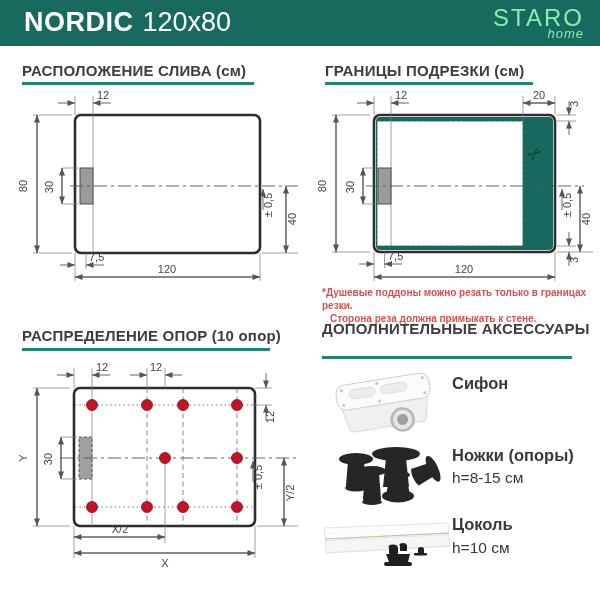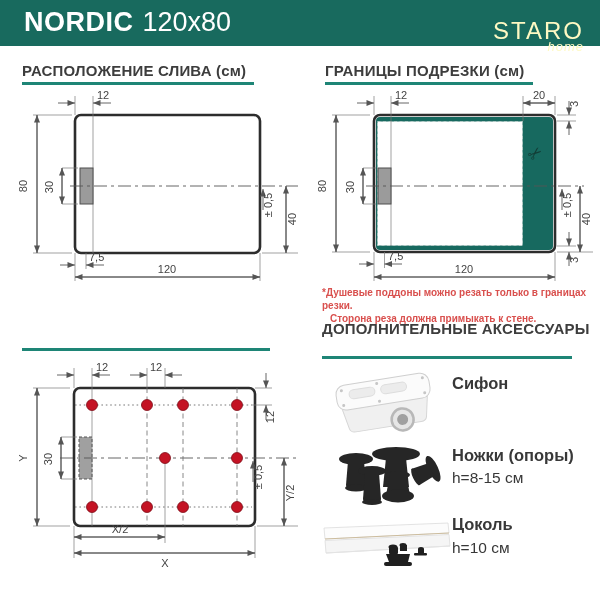--- a/index.html
+++ b/index.html
@@ -3,21 +3,21 @@
 <meta charset="utf-8">
 <style>
   html,body{margin:0;padding:0;background:#ffffff;}
   .page{position:relative;width:600px;height:600px;background:#fff;overflow:hidden;
         font-family:"Liberation Sans",sans-serif;}
   
   .hdr{position:absolute;left:0;top:0;width:600px;height:46px;background:#186a5e;}
   .hdr-title{position:absolute;left:24px;top:7px;color:#fff;font-size:27px;white-space:nowrap;}
   .hdr-title .model{font-weight:700;letter-spacing:0.5px;}
   .hdr-title .size{font-weight:400;margin-left:9px;}
-  .logo{position:absolute;right:16px;top:19px;color:#fef9c3;text-align:right;line-height:1;}
+  .logo{position:absolute;right:16px;top:6px;color:#86efac;text-align:right;line-height:1;}
   .logo-top{font-size:24px;letter-spacing:2px;font-weight:400;}
   .logo-bottom{font-size:13px;font-style:italic;margin-top:-3px;letter-spacing:1px;}
   
   .sec-title{position:absolute;font-size:15px;font-weight:700;color:#3d3d3d;letter-spacing:0.2px;white-space:nowrap;}
   .sec-sub{position:absolute;font-size:13px;color:#3d3d3d;white-space:nowrap;}
   .underline{position:absolute;height:2.5px;background:#1e8576;}
   .diag{position:absolute;}
   
   .tray{fill:#ffffff;stroke:#2d2d2d;stroke-width:2.6;}
   .dim{stroke:#555;stroke-width:0.9;fill:none;}
@@ -51,20 +51,21 @@
       <div class="logo-bottom">home</div>
     </div>
   </div>
 
   <div class="sec-title" style="left:22px;top:62px">РАСПОЛОЖЕНИЕ СЛИВА (см)</div>
   <div class="underline" style="left:22px;top:82px;width:232px"></div>
 
   <div class="sec-title" style="left:325px;top:62px">ГРАНИЦЫ ПОДРЕЗКИ (см)</div>
   <div class="underline" style="left:325px;top:82px;width:208px"></div>
 
+  <div class="sec-title" style="left:22px;top:327px">РАСПРЕДЕЛЕНИЕ ОПОР (10 опор)</div>
   <div class="underline" style="left:22px;top:348px;width:248px"></div>
 
   <div class="sec-title" style="left:322px;top:320px">ДОПОЛНИТЕЛЬНЫЕ АКСЕССУАРЫ</div>
   <div class="underline" style="left:322px;top:356px;width:250px"></div>
 
   <svg class="diag" style="left:0;top:88px" width="310" height="207" viewBox="0 0 310 207">
     <defs>
       <marker id="m1" markerUnits="userSpaceOnUse" markerWidth="9" markerHeight="8" refX="8" refY="3.5" orient="auto">
         <path d="M0.5,0.5 L8,3.5 L0.5,6.5 Z" fill="#555"></path>
       </marker>

